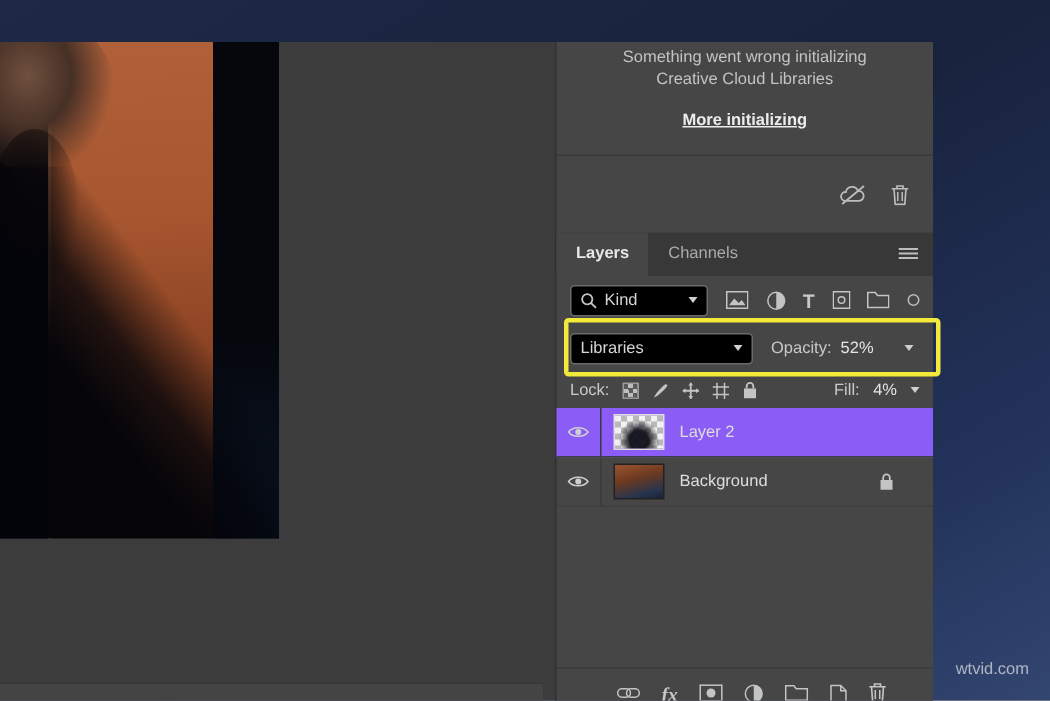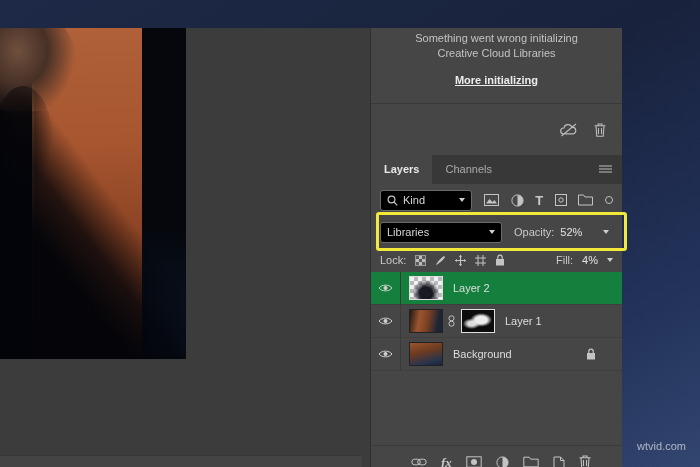--- a/index.html
+++ b/index.html
@@ -70,21 +70,21 @@
 
   .lockrow{ position:absolute; top:220px; left:0; right:0; height:24px;
     display:flex; align-items:center; padding:0 9px; gap:9px; }
   .lock-label{ color:#c9c9c9; }
   .fill-label{ margin-left:auto; color:#c9c9c9; }
   .fill-value{ color:#e4e4e4; }
 
   .layers{ position:absolute; top:244px; left:0; right:0; }
   .layer-row{ height:33px; display:flex; align-items:center;
     border-bottom:1px solid #3e3e3e; cursor:pointer; }
-  .layer-row.selected{ background:#15803d; }
+  .layer-row.selected{ background:#8b5cf6; }
   .eye-cell{ width:30px; align-self:stretch; display:flex; align-items:center;
     justify-content:center; border-right:1px solid #3a3a3a; }
   .thumb{ width:34px; height:24px; margin-left:8px; position:relative; flex:0 0 auto; }
   .thumb-checker{ background:conic-gradient(#b9b9b9 25%, #f2f2f2 0 50%, #b9b9b9 0 75%, #f2f2f2 0) 0 0/8px 8px;
     border:1px solid #dddddd; }
   .thumb-checker::after{ content:""; position:absolute; inset:0;
     background:radial-gradient(ellipse at 50% 75%, rgba(15,15,25,0.95) 0 28%, rgba(15,15,25,0) 60%); }
   .thumb-photo{ border:1px solid #222;
     background:linear-gradient(100deg,#241810 0%,#9a5530 30%,#7a4023 55%,#1d2436 85%); }
   .thumb-mask{ background:#0d0d0d; border:1px solid #e0e0e0; margin-left:3px; }
@@ -255,37 +255,20 @@
           <span class="eye-cell">
             <svg width="15" height="10" viewBox="0 0 15 10">
               <path d="M1 5C3.8 1.2 11.2 1.2 14 5 11.2 8.8 3.8 8.8 1 5z" fill="none" stroke="#d0d0d0"></path>
               <circle cx="7.5" cy="5" r="2" fill="#d0d0d0"></circle>
             </svg>
           </span>
           <span class="thumb thumb-checker"></span>
           <span class="layer-name">Layer 2</span>
         </div>
 
-        <div class="layer-row">
-          <span class="eye-cell">
-            <svg width="15" height="10" viewBox="0 0 15 10">
-              <path d="M1 5C3.8 1.2 11.2 1.2 14 5 11.2 8.8 3.8 8.8 1 5z" fill="none" stroke="#d0d0d0"></path>
-              <circle cx="7.5" cy="5" r="2" fill="#d0d0d0"></circle>
-            </svg>
-          </span>
-          <span class="thumb thumb-photo"></span>
-          <span class="chain">
-            <svg width="9" height="12" viewBox="0 0 9 12">
-              <rect x="2" y="0.8" width="5" height="5" rx="2.4" fill="none" stroke="#c4c4c4"></rect>
-              <rect x="2" y="6.2" width="5" height="5" rx="2.4" fill="none" stroke="#c4c4c4"></rect>
-            </svg>
-          </span>
-          <span class="thumb thumb-mask"></span>
-          <span class="layer-name">Layer 1</span>
-        </div>
 
         <div class="layer-row">
           <span class="eye-cell">
             <svg width="15" height="10" viewBox="0 0 15 10">
               <path d="M1 5C3.8 1.2 11.2 1.2 14 5 11.2 8.8 3.8 8.8 1 5z" fill="none" stroke="#d0d0d0"></path>
               <circle cx="7.5" cy="5" r="2" fill="#d0d0d0"></circle>
             </svg>
           </span>
           <span class="thumb thumb-photo2"></span>
           <span class="layer-name">Background</span>

